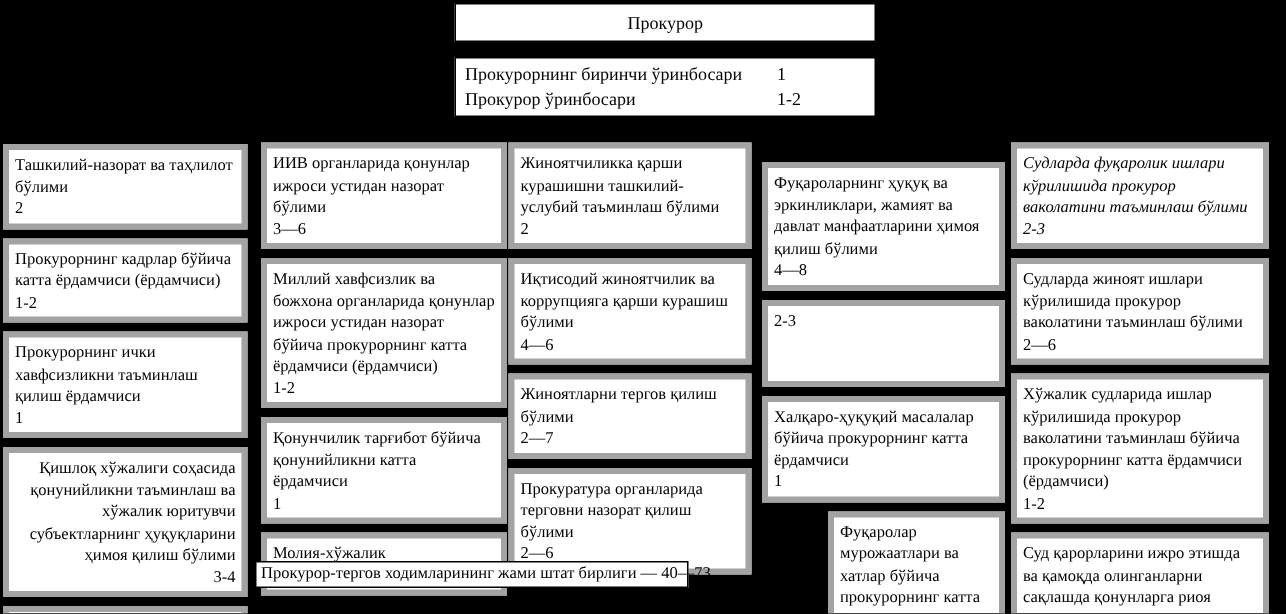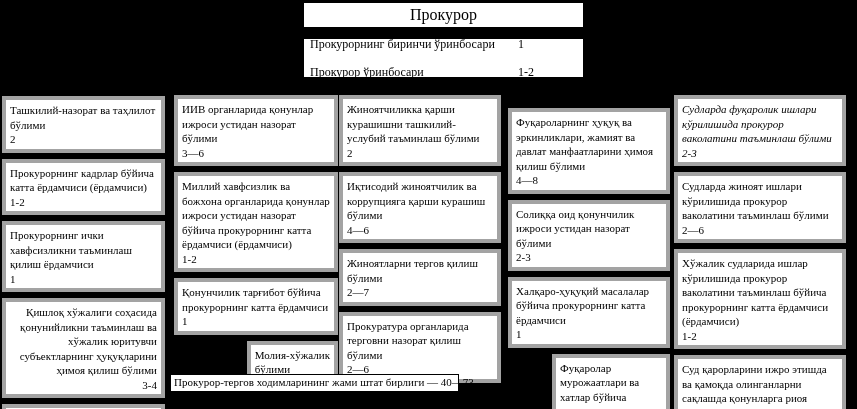--- a/index.html
+++ b/index.html
@@ -21,42 +21,42 @@
   }
   .box .t { display: block; white-space: pre-line; }
   .box .c { display: block; }
   .col {
     position: absolute;
     display: flex;
     flex-direction: column;
     gap: 6px;
   }
   #col1 { left: 2px;   top: 96px; width: 163px; }
-  #col2 { left: 174px; top: 95px; width: 164px; align-items: flex-end; }
+  #col2 { left: 174px; top: 95px; width: 164px; }
   #col3 { left: 339px; top: 95px; width: 162px; }
   #col4 { left: 508px; top: 108px; width: 162px; }
   #col5 { left: 674px; top: 95px; width: 172px; }
 
   #root-box {
     position: absolute;
     left: 303px; top: 2px; width: 281px; height: 26px;
     background: #fff; border: 1px solid #000;
     box-sizing: border-box;
     display: flex; align-items: center; justify-content: center;
-    font-size: 16px;
+    font-size: 12px;
   }
   #deputy-box {
     position: absolute;
     left: 303px; top: 38px; width: 281px; height: 40px;
     background: #fff; border: 1px solid #000;
     box-sizing: border-box;
     padding: 3px 6px;
     font-size: 12px;
-    display: flex; flex-direction: column; justify-content: center;
-    gap: 13px;
+    display: flex; flex-direction: column; justify-content: flex-start;
+    gap: 2px;
   }
   .drow { display: flex; }
   .dlabel { width: 208px; }
   #footer-box {
     position: absolute;
     left: 170px; top: 374px; width: 289px; height: 18px;
     background: #fff; border: 1px solid #000;
     box-sizing: border-box;
     font-size: 11px;
     padding: 1px 3px;
@@ -120,21 +120,21 @@
   <div id="col2" class="col">
     <div class="box">
       <span class="t">ИИВ органларида қонунлар ижроси устидан назорат бўлими</span>
       <span class="c">3—6</span>
     </div>
     <div class="box">
       <span class="t">Миллий хавфсизлик ва божхона органларида қонунлар ижроси устидан назорат бўйича прокурорнинг катта ёрдамчиси (ёрдамчиси)</span>
       <span class="c">1-2</span>
     </div>
     <div class="box">
-      <span class="t">Қонунчилик тарғибот бўйича прокурорнинг катта ёрдамчиси</span>
+      <span class="t">Қонунчилик тарғибот бўйича қонунийликни катта ёрдамчиси</span>
       <span class="c">1</span>
     </div>
     <div class="box">
       <span class="t">Молия-хўжалик
 бўлими</span>
       <span class="c"></span>
     </div>
   </div>
 
   <div id="col3" class="col">
@@ -155,21 +155,20 @@
       <span class="c">2—6</span>
     </div>
   </div>
 
   <div id="col4" class="col">
     <div class="box">
       <span class="t">Фуқароларнинг ҳуқуқ ва эркинликлари, жамият ва давлат манфаатларини ҳимоя қилиш бўлими</span>
       <span class="c">4—8</span>
     </div>
     <div class="box">
-      <span class="t">Солиққа оид қонунчилик ижроси устидан назорат бўлими</span>
       <span class="c">2-3</span>
     </div>
     <div class="box">
       <span class="t">Халқаро-ҳуқуқий масалалар бўйича прокурорнинг катта ёрдамчиси</span>
       <span class="c">1</span>
     </div>
     <div class="box">
       <span class="t">Фуқаролар мурожаатлари ва хатлар бўйича прокурорнинг катта ёрдамчиси</span>
       <span class="c">0-1</span>
     </div>

